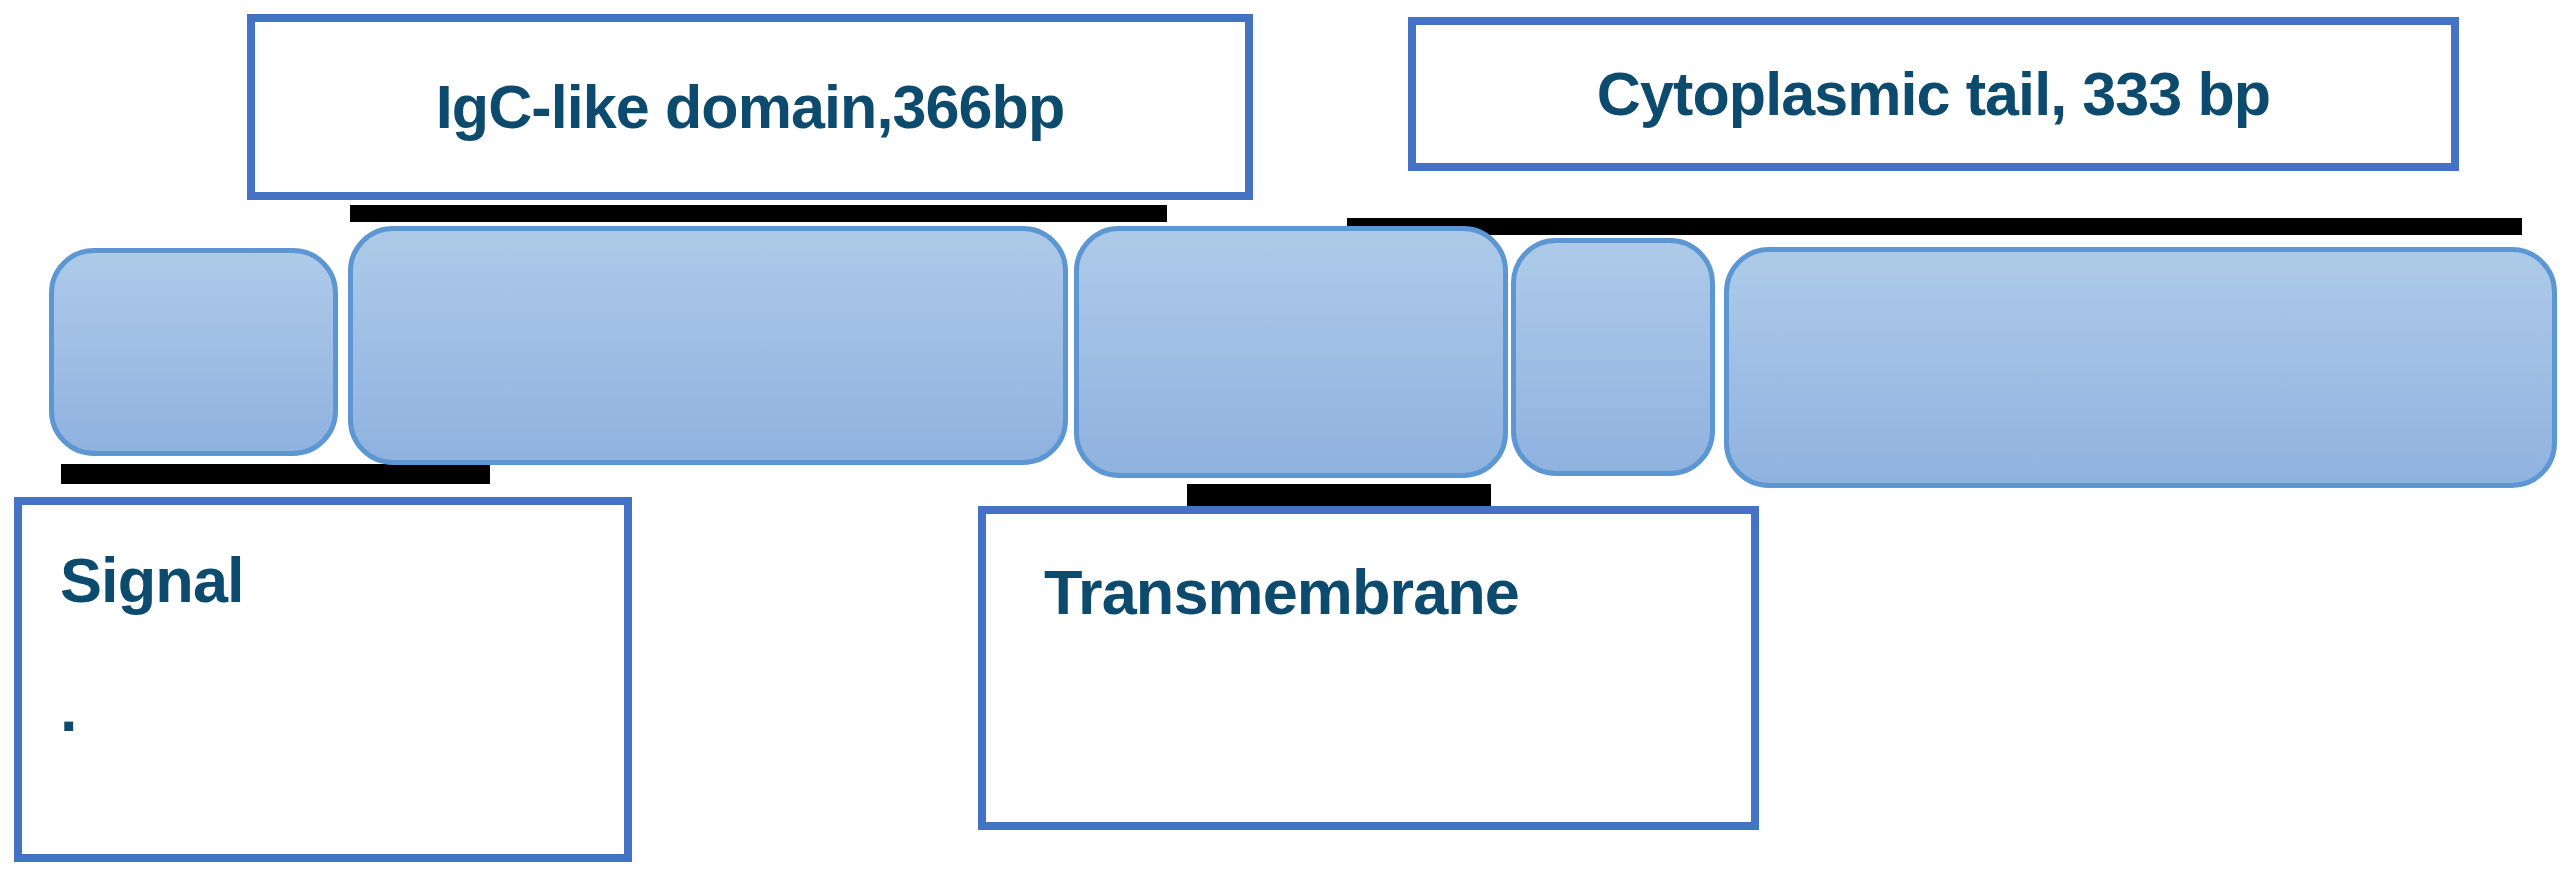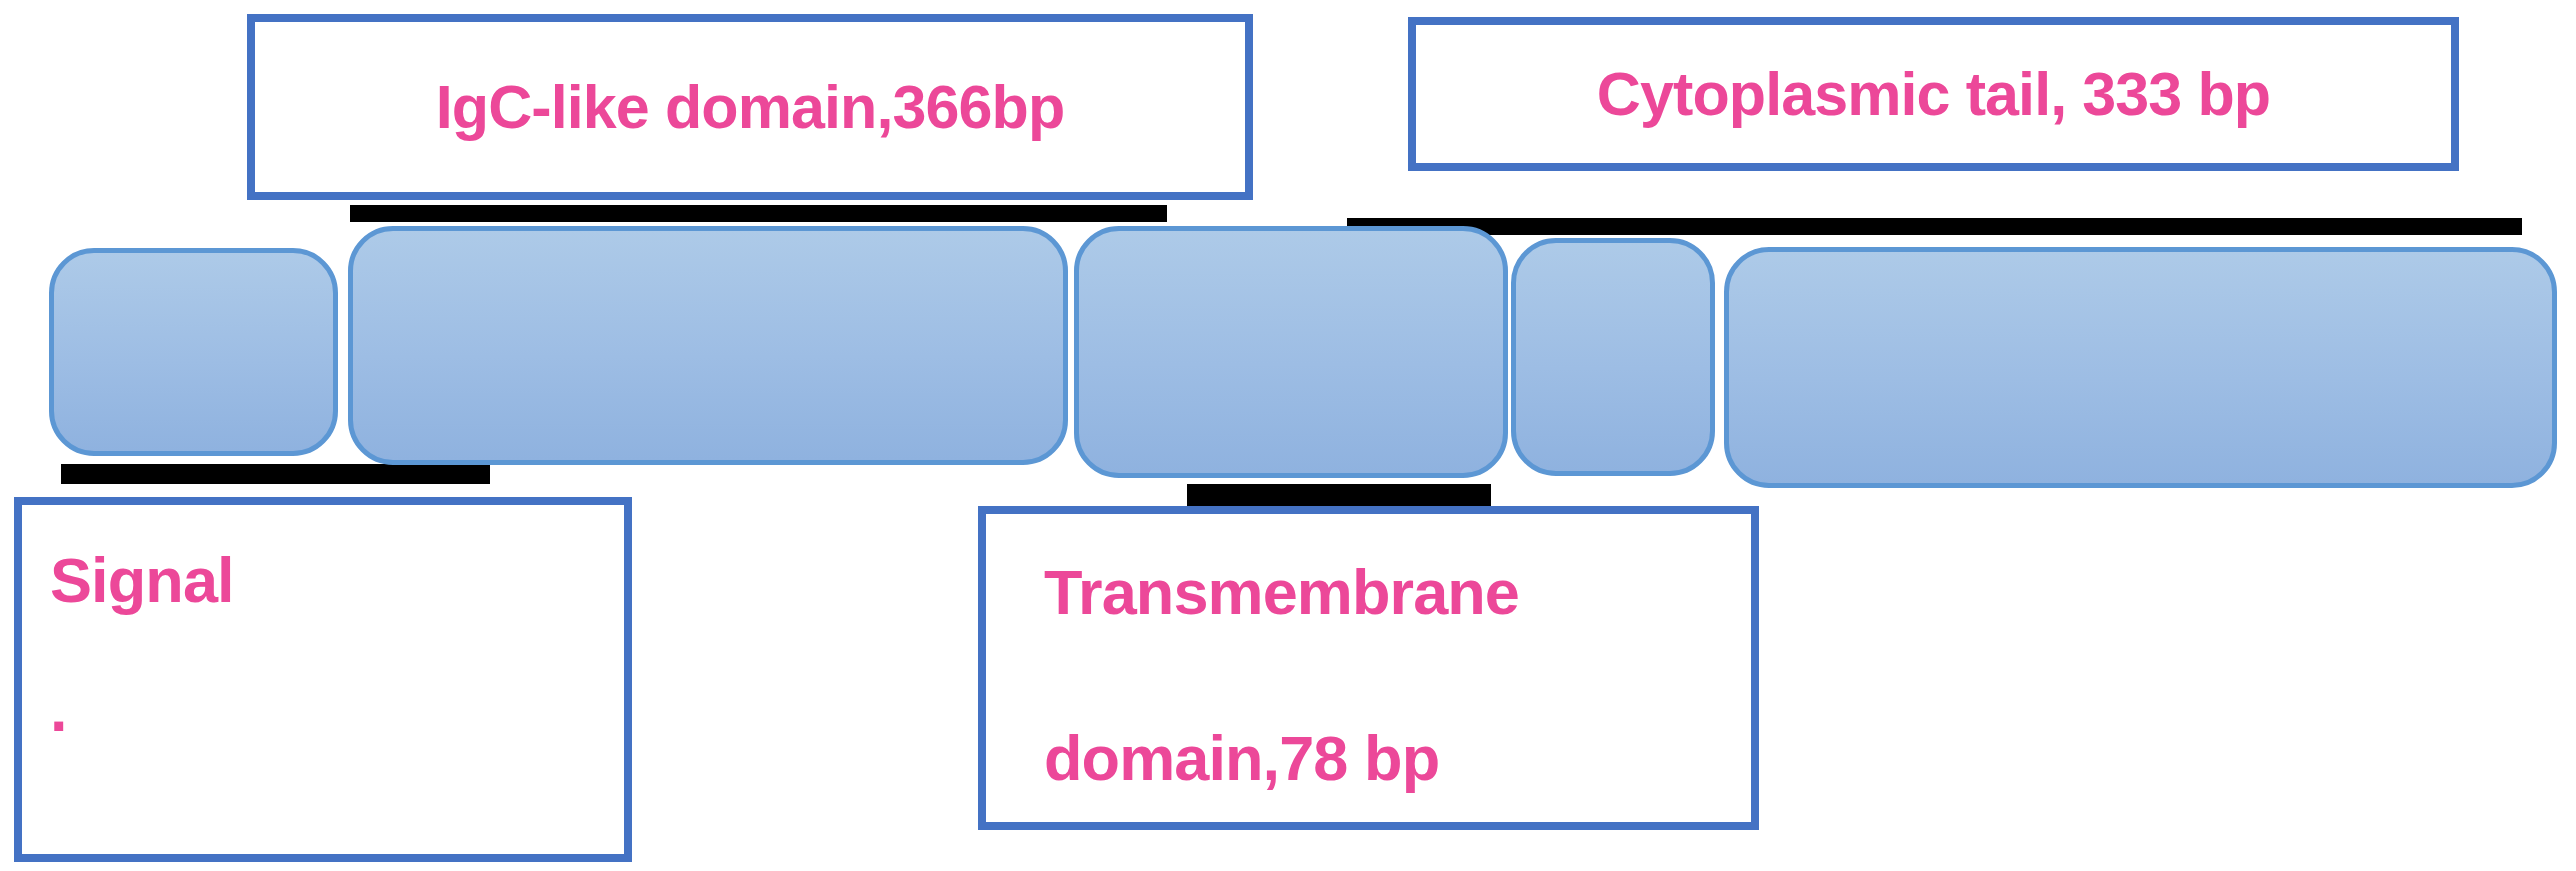--- a/index.html
+++ b/index.html
@@ -2,21 +2,21 @@
 <html style="font-size:15px"><head>
 <meta charset="utf-8">
 <style>
   html,body{margin:0;padding:0;background:#ffffff;}
   .canvas{
     position:relative;
     width:2576px;height:871px;
     background:#ffffff;
     overflow:hidden;
     font-family:"Liberation Sans","DejaVu Sans",sans-serif;
-    color:#ec4899;
+    color:#0c4a6e;
   }
   
   .label-box{
     position:absolute;
     background:#ffffff;
     border:8.3px solid #4472C4;
     box-sizing:border-box;
   }
   .label-box.center{
     display:flex;align-items:center;justify-content:center;
@@ -28,21 +28,21 @@
     white-space:nowrap;
   }
   #igc-box   {left:247px; top:14px;  width:1006px; height:186px;}
   #cyto-box  {left:1408px;top:16.7px;  width:1051px; height:154px;}
   #signal-box{left:14px;  top:497px; width:618px;  height:365px;}
   #trans-box {left:978px;top:506px; width:781px;  height:324px;}
 
   .multiline{
     display:flex;flex-direction:column;
   }
-  #signal-box .multiline{padding:43px 0 0 28px;row-gap:64px;}
+  #signal-box .multiline{padding:43px 0 0 38px;row-gap:64px;}
   #trans-box  .multiline{padding:46px 0 0 58px;row-gap:101px;}
   .multiline .label-text{
     font-size:63px;
     line-height:65px;
   }
 
   
   .bar{
     position:absolute;
     background:#000000;
@@ -93,18 +93,17 @@
   <div class="label-box" id="signal-box">
     <div class="multiline">
       <span class="label-text">Signal</span>
       <span class="label-text">.</span>
     </div>
   </div>
 
   <div class="label-box" id="trans-box">
     <div class="multiline">
       <span class="label-text">Transmembrane</span>
-      <span class="label-text">domain,78 bp</span>
     </div>
   </div>
 
 </div>
 
 
 </body></html>

